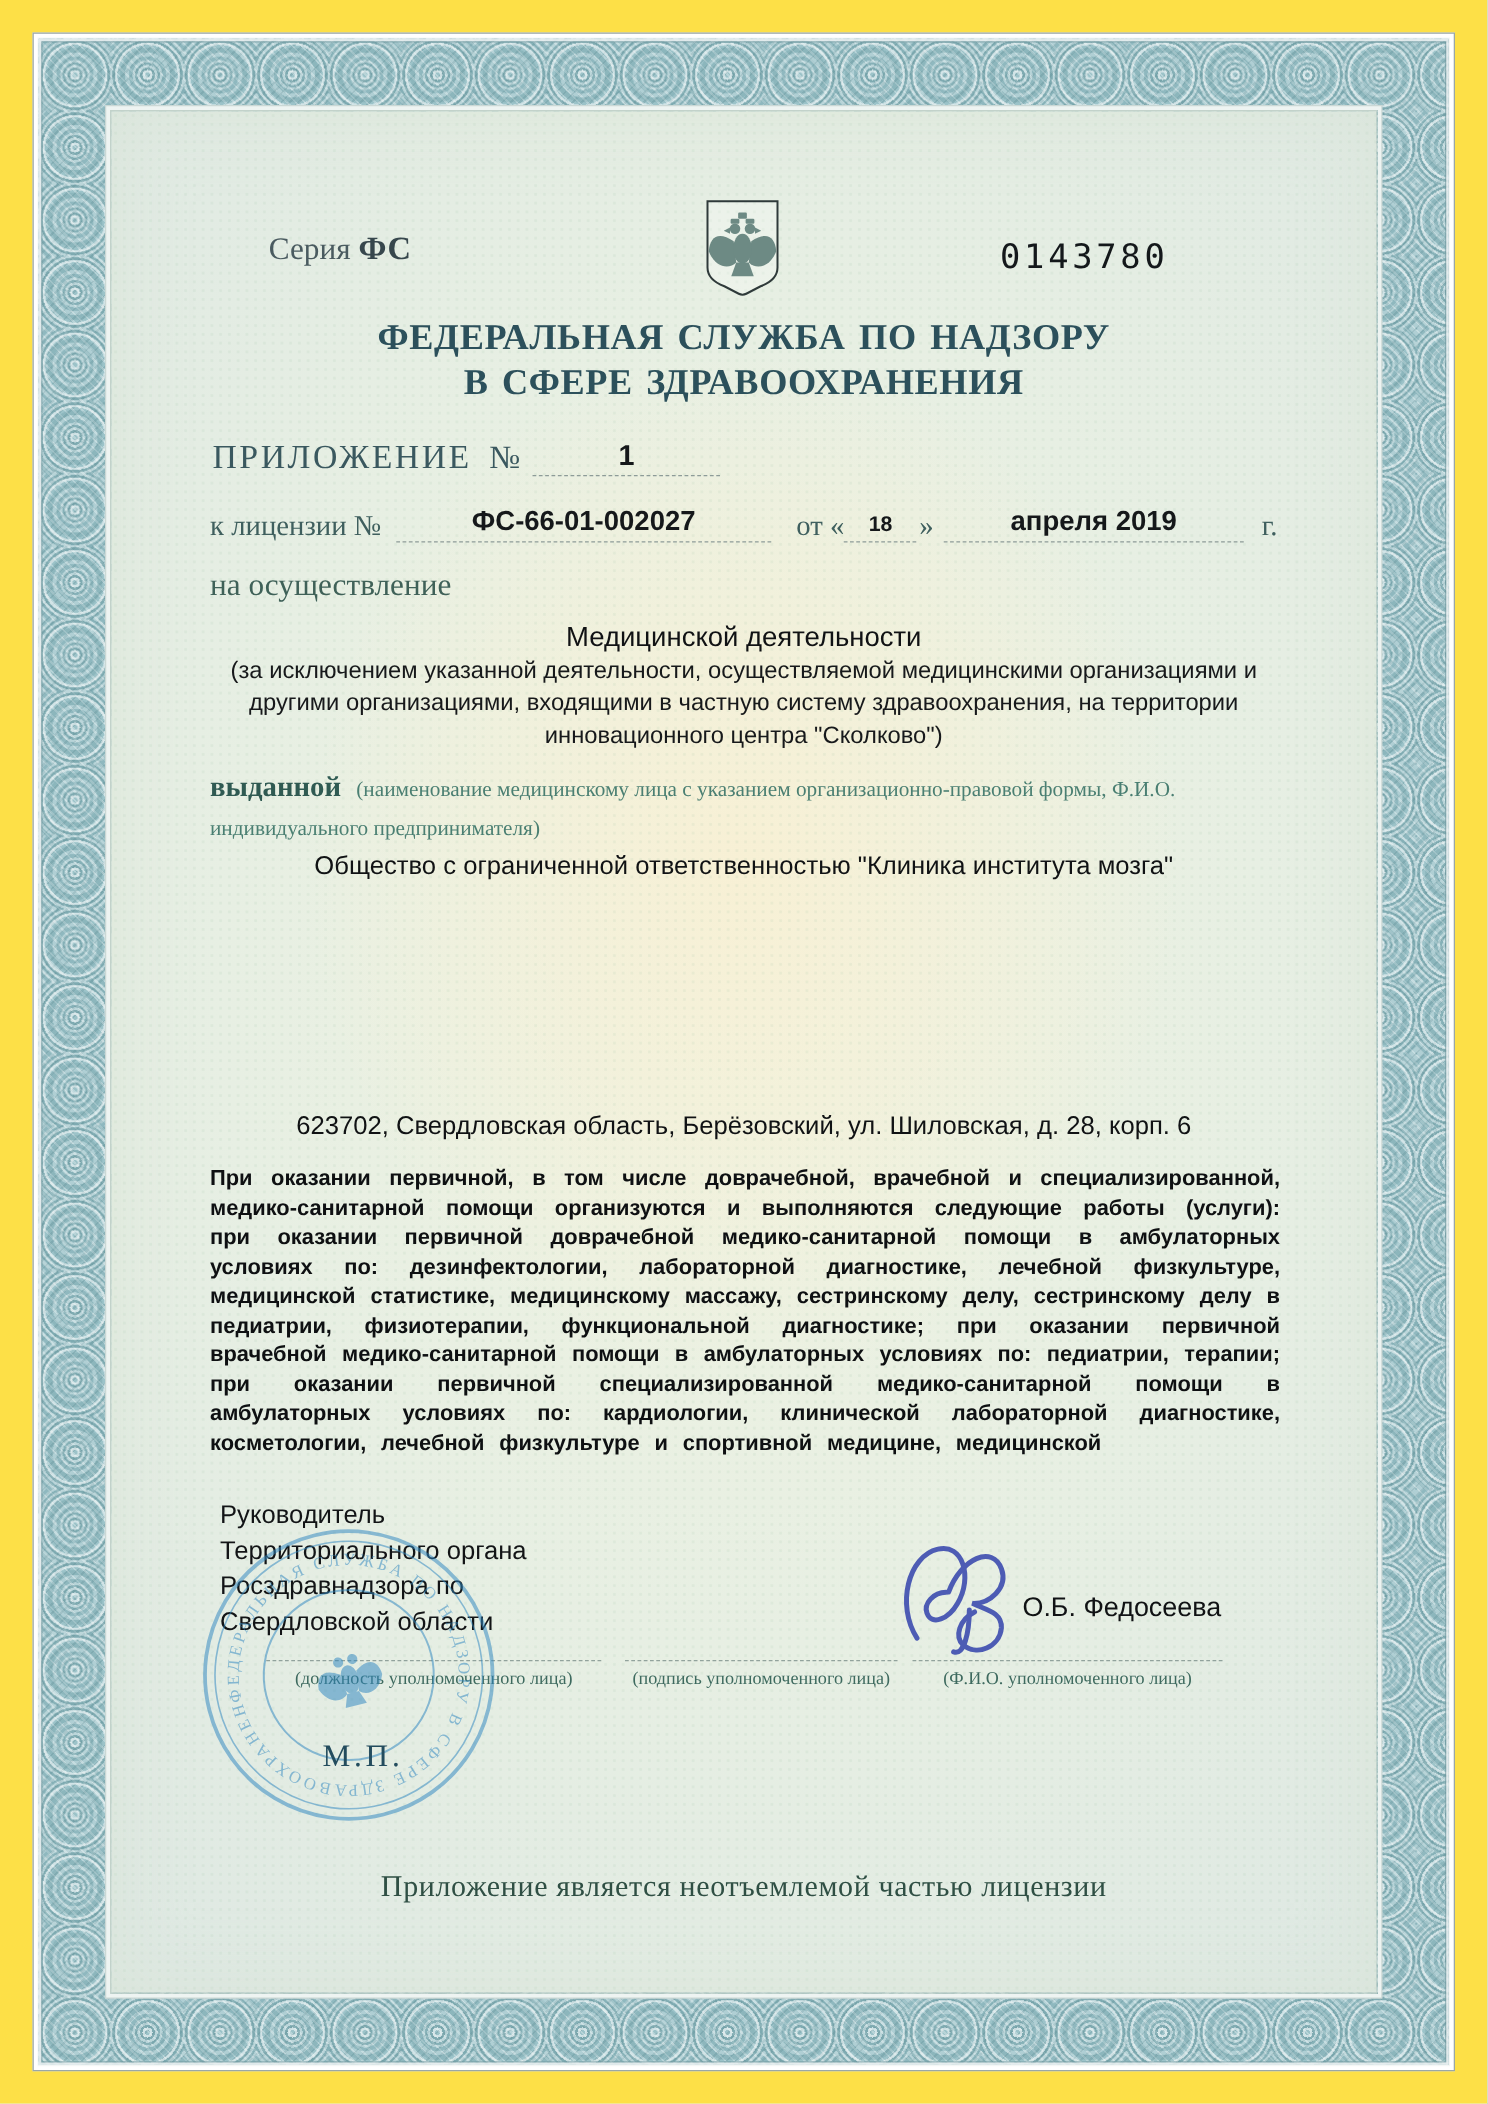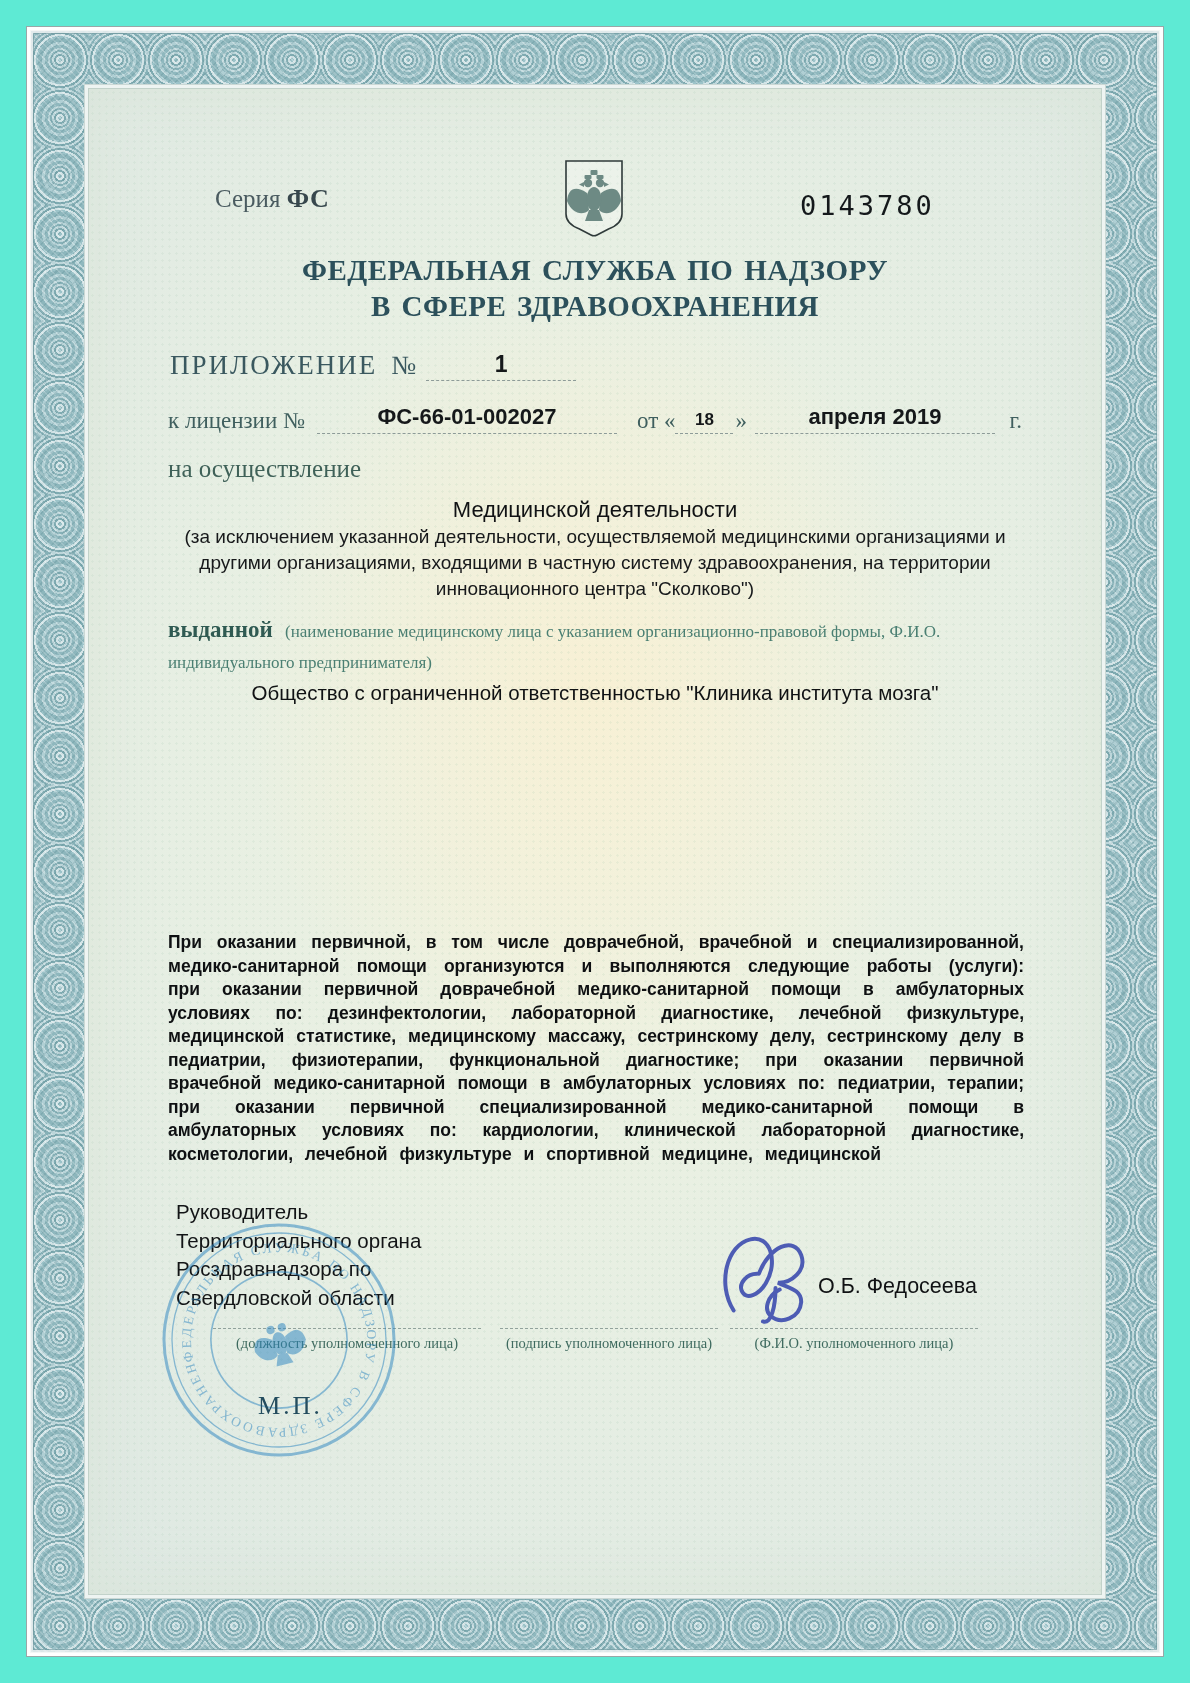--- a/index.html
+++ b/index.html
@@ -1,19 +1,19 @@
 <!DOCTYPE html>
 <html><head>
 <meta charset="utf-8">
 <style>
   * { margin:0; padding:0; box-sizing:border-box; }
   body { background:#ffffff; font-family:"Liberation Serif", serif; }
   .page {
     position:relative; width:1190px; height:1683px; margin:0 auto;
-    background:#5eead4; overflow:hidden;
+    background:#fde047; overflow:hidden;
   }
   
   .frame-outer {
     position:absolute; inset:26px; border:1px solid #9aa7a7;
     background:#f4f7f6; box-shadow: inset 0 0 0 3px #ffffff;
   }
   .band {
     position:absolute; inset:31px;
     background-color:#9cc3c9;
     background-image:
@@ -148,20 +148,21 @@
   <div class="abs activity-intro">на осуществление</div>
   <div class="abs sans-bold activity-title">Медицинской деятельности</div>
   <div class="abs activity-note">(за исключением указанной деятельности, осуществляемой медицинскими организациями и другими организациями, входящими в частную систему здравоохранения, на территории инновационного центра "Сколково")</div>
 
   <div class="abs issued">
     <b>выданной</b>
     <span>(наименование медицинскому лица с указанием организационно-правовой формы, Ф.И.О. индивидуального предпринимателя)</span>
   </div>
   <div class="abs sans-bold organization">Общество с ограниченной ответственностью "Клиника института мозга"</div>
 
+  <div class="abs sans-bold address-line">623702, Свердловская область, Берёзовский, ул. Шиловская, д. 28, корп. 6</div>
 
   <div class="abs works">При оказании первичной, в том числе доврачебной, врачебной и специализированной, медико-санитарной помощи организуются и выполняются следующие работы (услуги): при оказании первичной доврачебной медико-санитарной помощи в амбулаторных условиях по: дезинфектологии, лабораторной диагностике, лечебной физкультуре, медицинской статистике, медицинскому массажу, сестринскому делу, сестринскому делу в педиатрии, физиотерапии, функциональной диагностике; при оказании первичной врачебной медико-санитарной помощи в амбулаторных условиях по: педиатрии, терапии; при оказании первичной специализированной медико-санитарной помощи в амбулаторных условиях по: кардиологии, клинической лабораторной диагностике, косметологии, лечебной физкультуре и спортивной медицине, медицинской</div>
 
   <div class="abs sans-bold signer-position">
     <div>Руководитель</div>
     <div>Территориального органа</div>
     <div>Росздравнадзора по</div>
     <div>Свердловской области</div>
   </div>
 
@@ -197,13 +198,14 @@
           <ellipse cx="34" cy="41" rx="7.5" ry="12"></ellipse>
           <circle cx="28" cy="25" r="4.2"></circle>
           <circle cx="40" cy="25" r="4.2"></circle>
           <path d="M29 52 L25 63 H43 L39 52 Z"></path>
         </g>
       </g>
     </svg>
   </div>
   <div class="abs mp-label">М.П.</div>
 
+  <div class="abs footer-note">Приложение является неотъемлемой частью лицензии</div>
 </div>
 
 </body></html>

